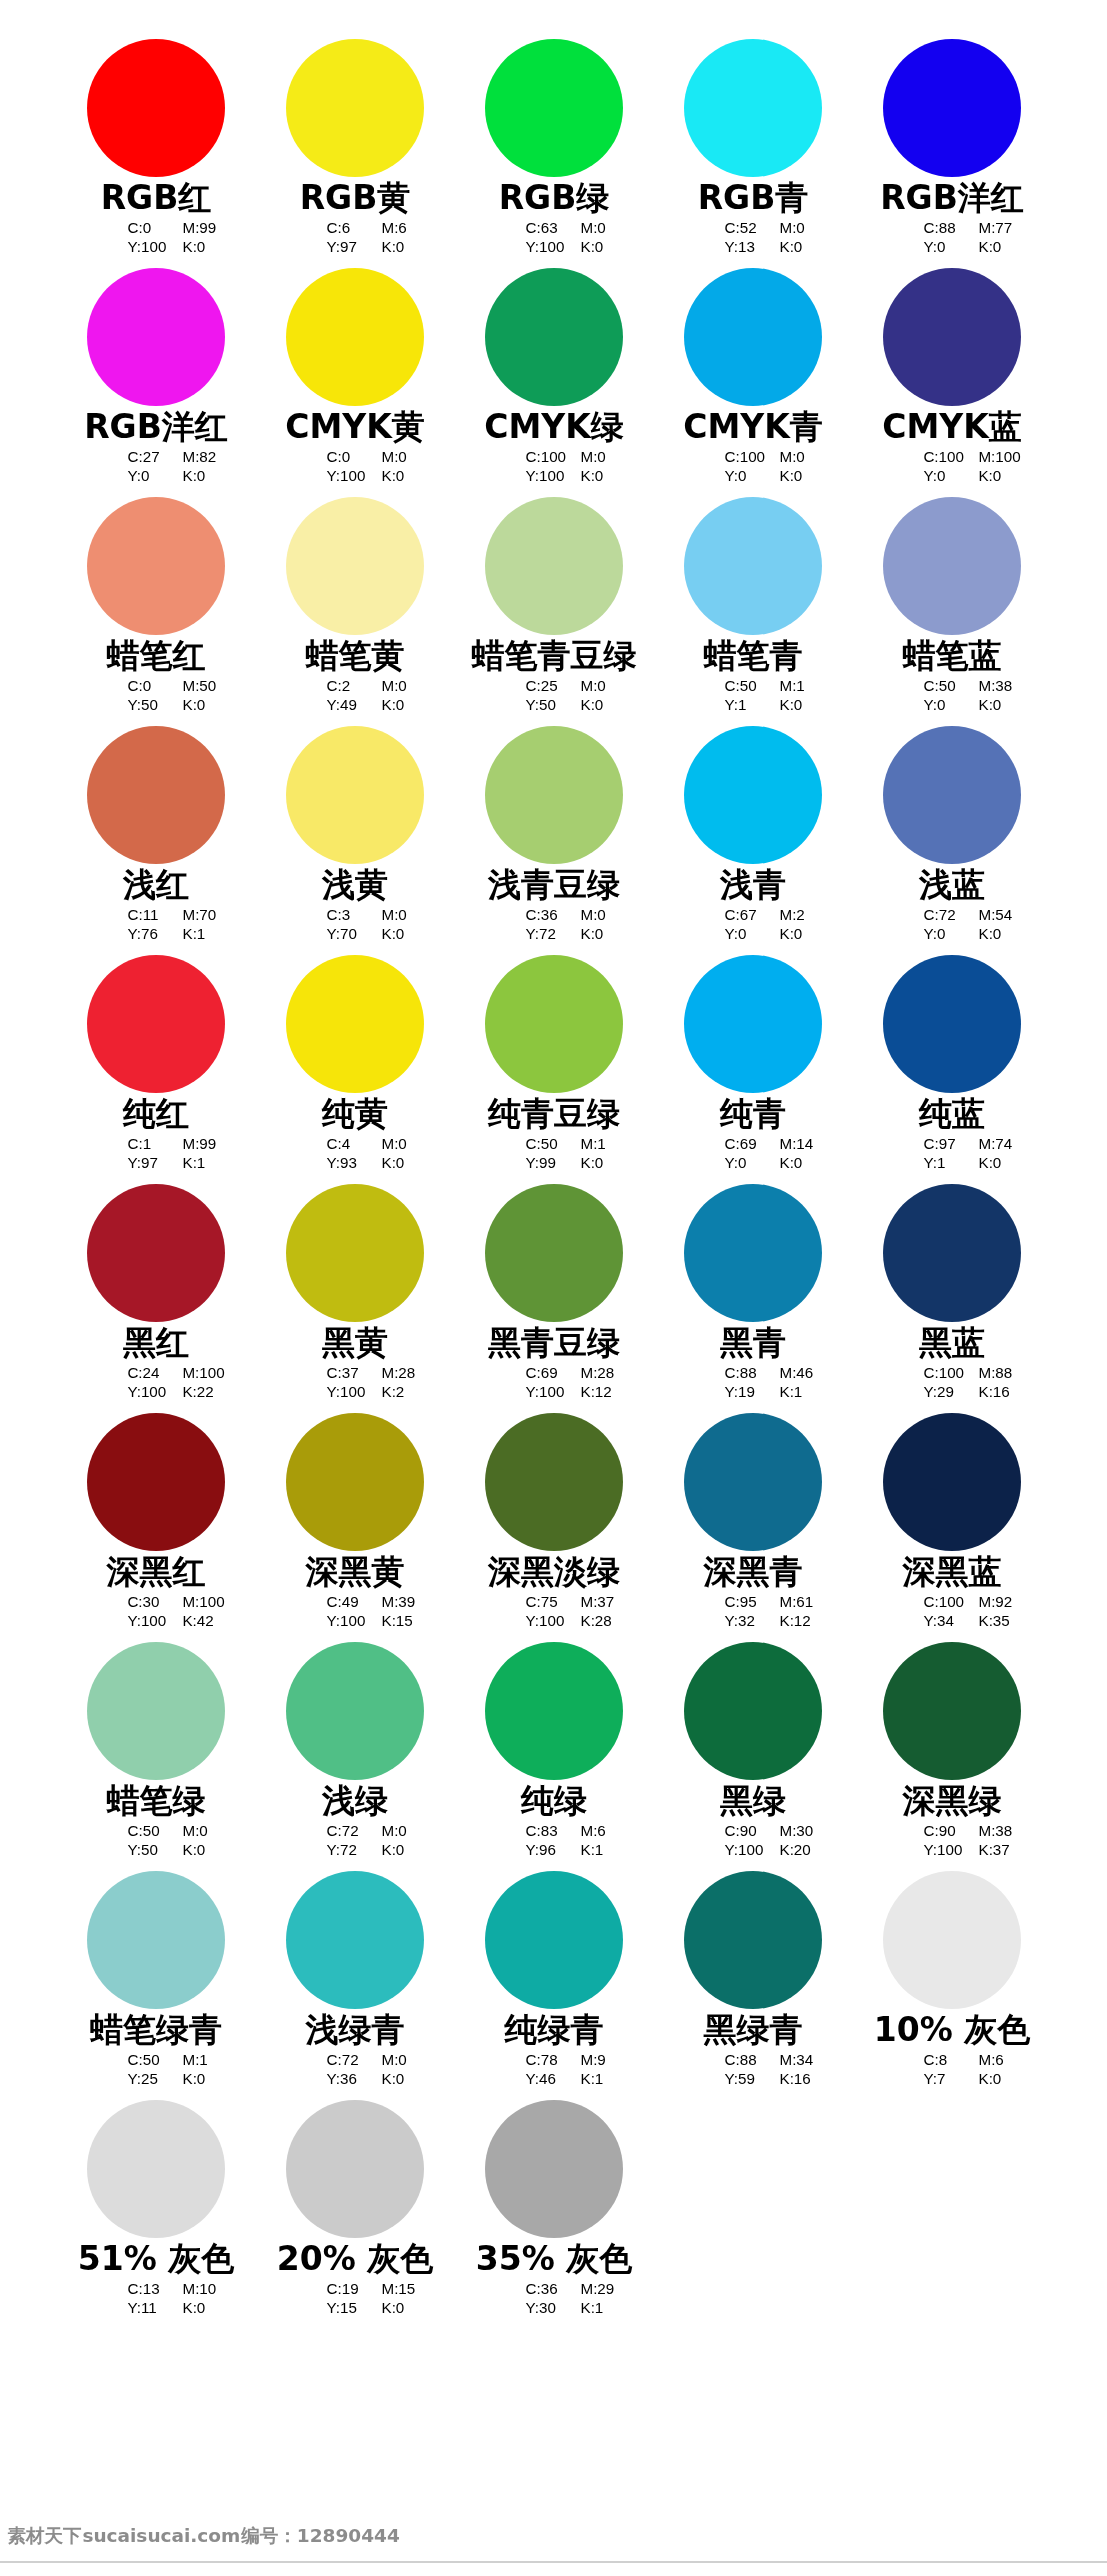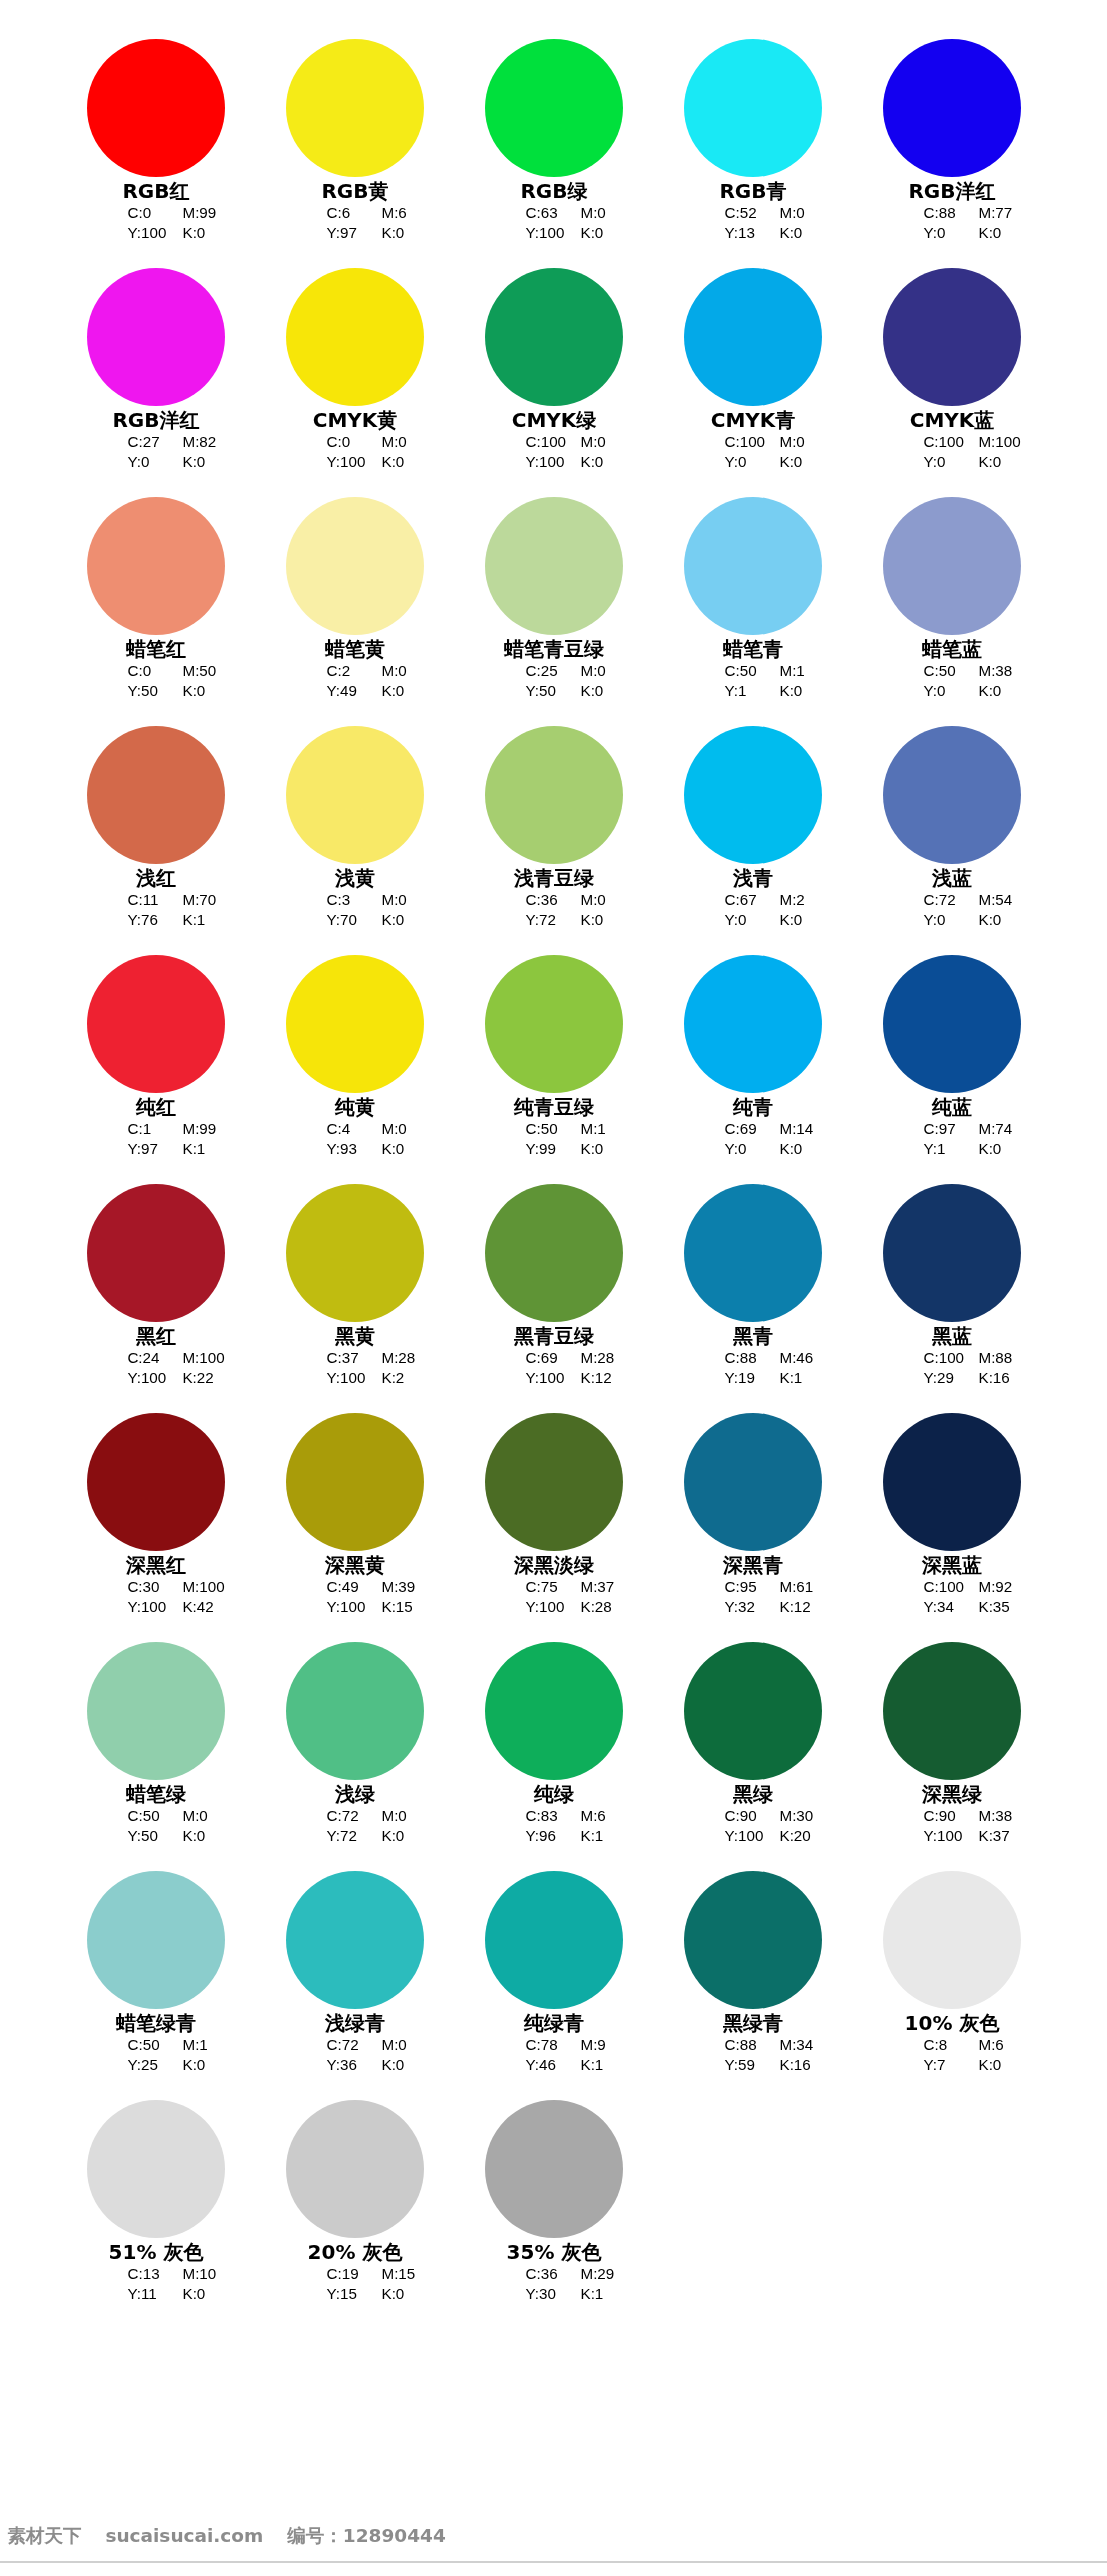--- a/index.html
+++ b/index.html
@@ -57,21 +57,21 @@
   }
   .swatch {
     width: 138px;
     height: 138px;
     border-radius: 50%;
     flex: 0 0 auto;
   }
   .cell-name {
     margin-top: 2.8px;
     font-family: "DejaVu Sans", "Liberation Sans", sans-serif;
-    font-size: 20px;
+    font-size: 33px;
     font-weight: 700;
     line-height: 1.12;
     color: #000000;
     text-align: center;
     white-space: nowrap;
   }
   .cmyk {
     margin-top: 0.9px;
     font-family: "Liberation Sans", "DejaVu Sans", sans-serif;
     font-size: 15.2px;
@@ -90,21 +90,21 @@
     display: inline-block;
     min-width: 42px;
   }
   
   .footer {
     position: absolute;
     left: 7.4px;
     bottom: 28px;
     display: flex;
     align-items: center;
-    gap: 24px;
+    gap: 1px;
     font-family: "DejaVu Sans", "Liberation Sans", sans-serif;
     font-size: 18.5px;
     font-weight: 700;
     color: #8c8c8c;
     white-space: nowrap;
   }
   .footer .fdomain { letter-spacing: 0; }
   .rule {
     position: absolute;
     left: 0;

